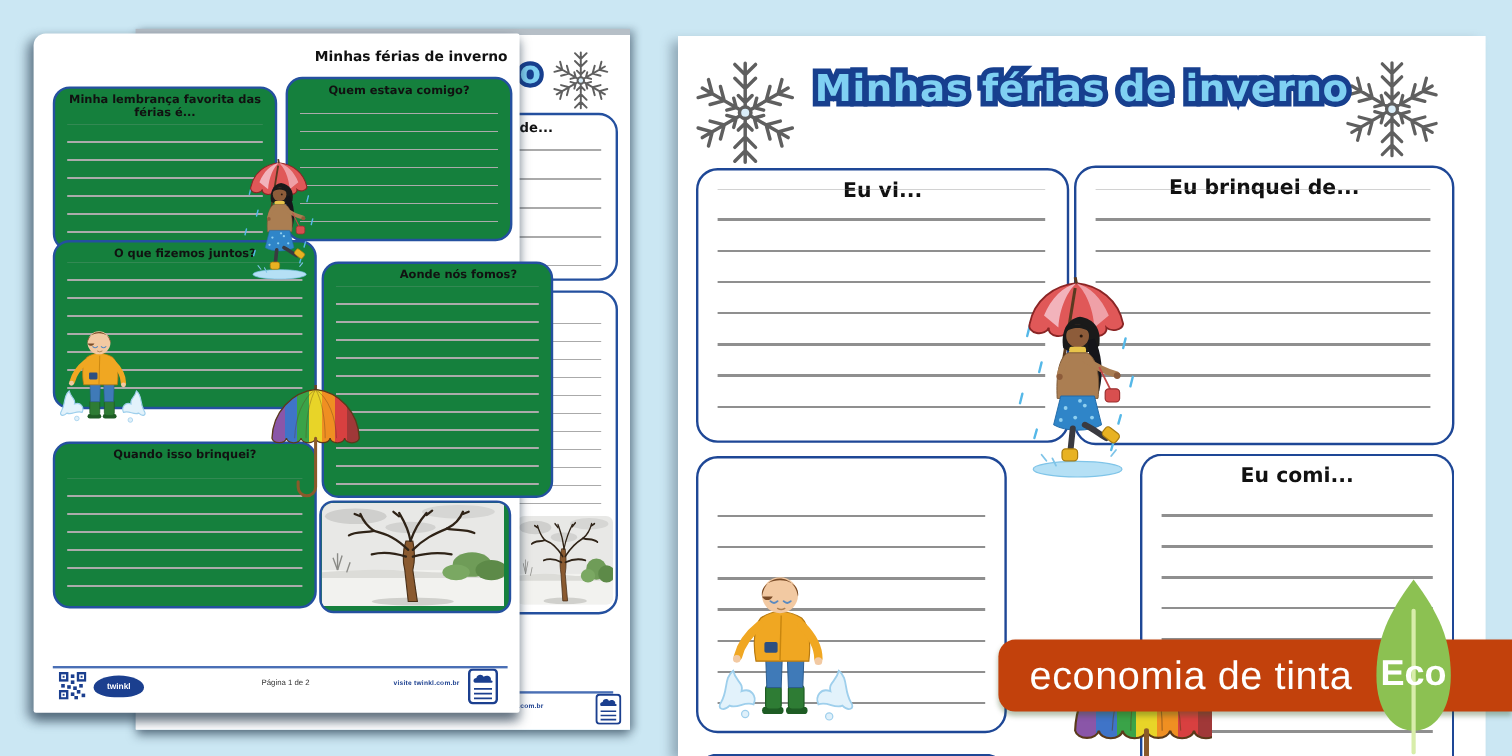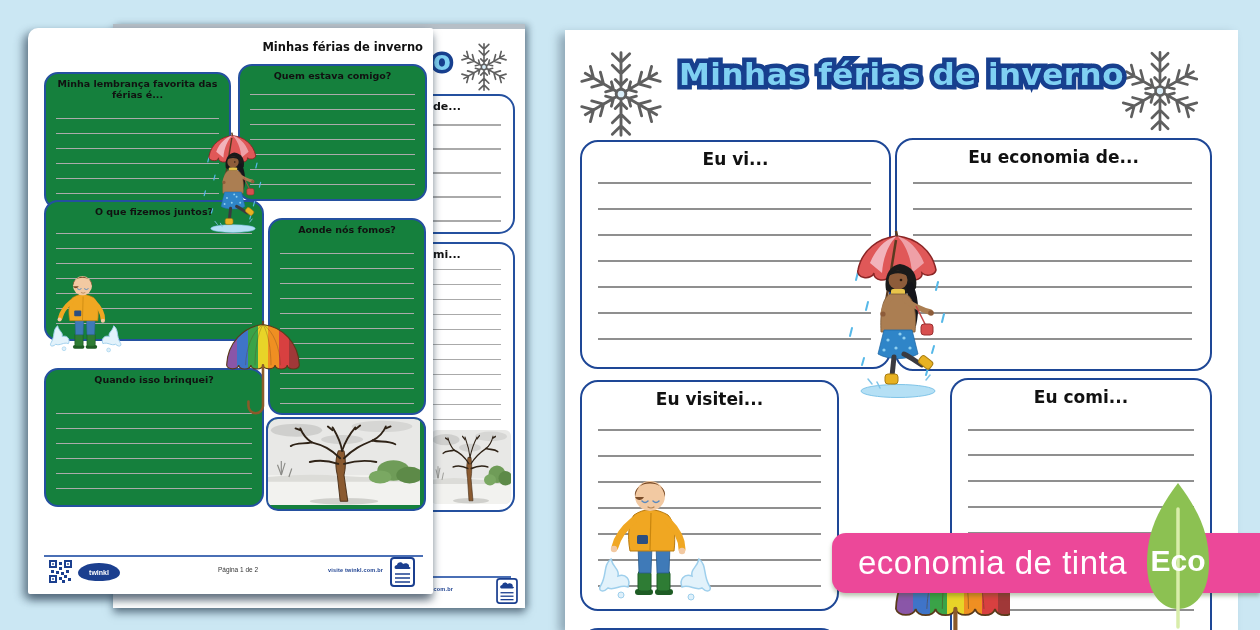--- a/index.html
+++ b/index.html
@@ -79,21 +79,21 @@
   .p2-box .box-title{
     text-align:center;font-weight:bold;color:#111;font-size:17px;
     padding-top:7px;font-family:"DejaVu Sans",sans-serif;
   }
   .sf{position:absolute;}
   .umb-frag-clip{position:absolute;left:325px;top:505px;width:120px;height:102px;overflow:hidden;z-index:2;}
 
   
   .eco-banner{
     position:absolute;left:832px;top:533px;width:428px;height:60px;z-index:10;
-    background:#ec4899;border-radius:14px 0 0 14px;
+    background:#c2410c;border-radius:14px 0 0 14px;
     display:flex;align-items:center;
     box-shadow:0 3px 4px rgba(50,80,25,.35);
   }
   .eco-banner span{color:#fff;font-size:33px;padding-left:26px;letter-spacing:.5px;}
   .eco-leaf{position:absolute;left:1143px;top:481px;width:70px;height:148px;z-index:11;}
 </style>
 </head>
 <body>
 
 <svg width="0" height="0" style="position:absolute" aria-hidden="true">
@@ -341,21 +341,21 @@
 
     <div class="p1-box" style="left:16px;top:172px;width:216px;height:137px;">
       <div class="box-title">O que fizemos juntos?</div>
       <div class="lines" style="left:10px;right:10px;top:17px;height:106px;--sp:15px;--lt:1.2px;--lc:#ababab;"></div>
     </div>
 
     <svg class="illus" style="left:18px;top:243px;width:80px;height:86px;">
         <use href="#sym-boy"></use>
       </svg>
 
-    <div class="p1-box" style="left:240px;top:190px;width:154px;height:193px;">
+    <div class="p1-box" style="left:240px;top:190px;width:154px;height:193px;padding-left:35px;">
       <div class="box-title">Aonde nós fomos?</div>
       <div class="lines" style="left:10px;right:10px;top:19px;height:166px;--sp:15px;--lt:1.2px;--lc:#ababab;"></div>
     </div>
 
     <svg class="illus" style="left:195px;top:292px;width:80px;height:102px;">
         <use href="#sym-umbrella"></use>
       </svg>
 
     <div class="p1-box" style="left:16px;top:340px;width:216px;height:135px;">
       <div class="box-title">Quando isso brinquei?</div>
@@ -393,26 +393,25 @@
     <div class="p2-title-wrap">
       <span class="bubble" style="font-size:31px;" data-text="Minhas férias de inverno">Minhas férias de inverno</span>
     </div>
 
     <div class="p2-box" style="left:15px;top:110px;width:307px;height:225px;">
       <div class="box-title">Eu vi...</div>
       <div class="lines" style="left:16px;right:18px;top:16px;height:184px;--sp:26px;--lt:2px;--lc:#8f8f8f;"></div>
     </div>
 
     <div class="p2-box" style="left:330px;top:108px;width:313px;height:229px;">
-      <div class="box-title">Eu economia de...</div>
+      <div class="box-title">Eu brinquei de...</div>
       <div class="lines" style="left:16px;right:18px;top:18px;height:184px;--sp:26px;--lt:2px;--lc:#8f8f8f;"></div>
     </div>
 
     <div class="p2-box" style="left:15px;top:350px;width:255px;height:227px;">
-      <div class="box-title">Eu visitei...</div>
       <div class="lines" style="left:16px;right:16px;top:23px;height:184px;--sp:26px;--lt:2px;--lc:#8f8f8f;"></div>
     </div>
 
     <div class="p2-box" style="left:385px;top:348px;width:258px;height:252px;border-bottom:none;border-radius:18px 18px 0 0;">
       <div class="box-title">Eu comi...</div>
       <div class="lines" style="left:16px;right:16px;top:25px;height:208px;--sp:25.7px;--lt:2px;--lc:#8f8f8f;"></div>
     </div>
 
     <div class="p2-box" style="left:15px;top:598px;width:255px;height:40px;border-radius:18px 18px 0 0;border-bottom:none;"></div>
 

